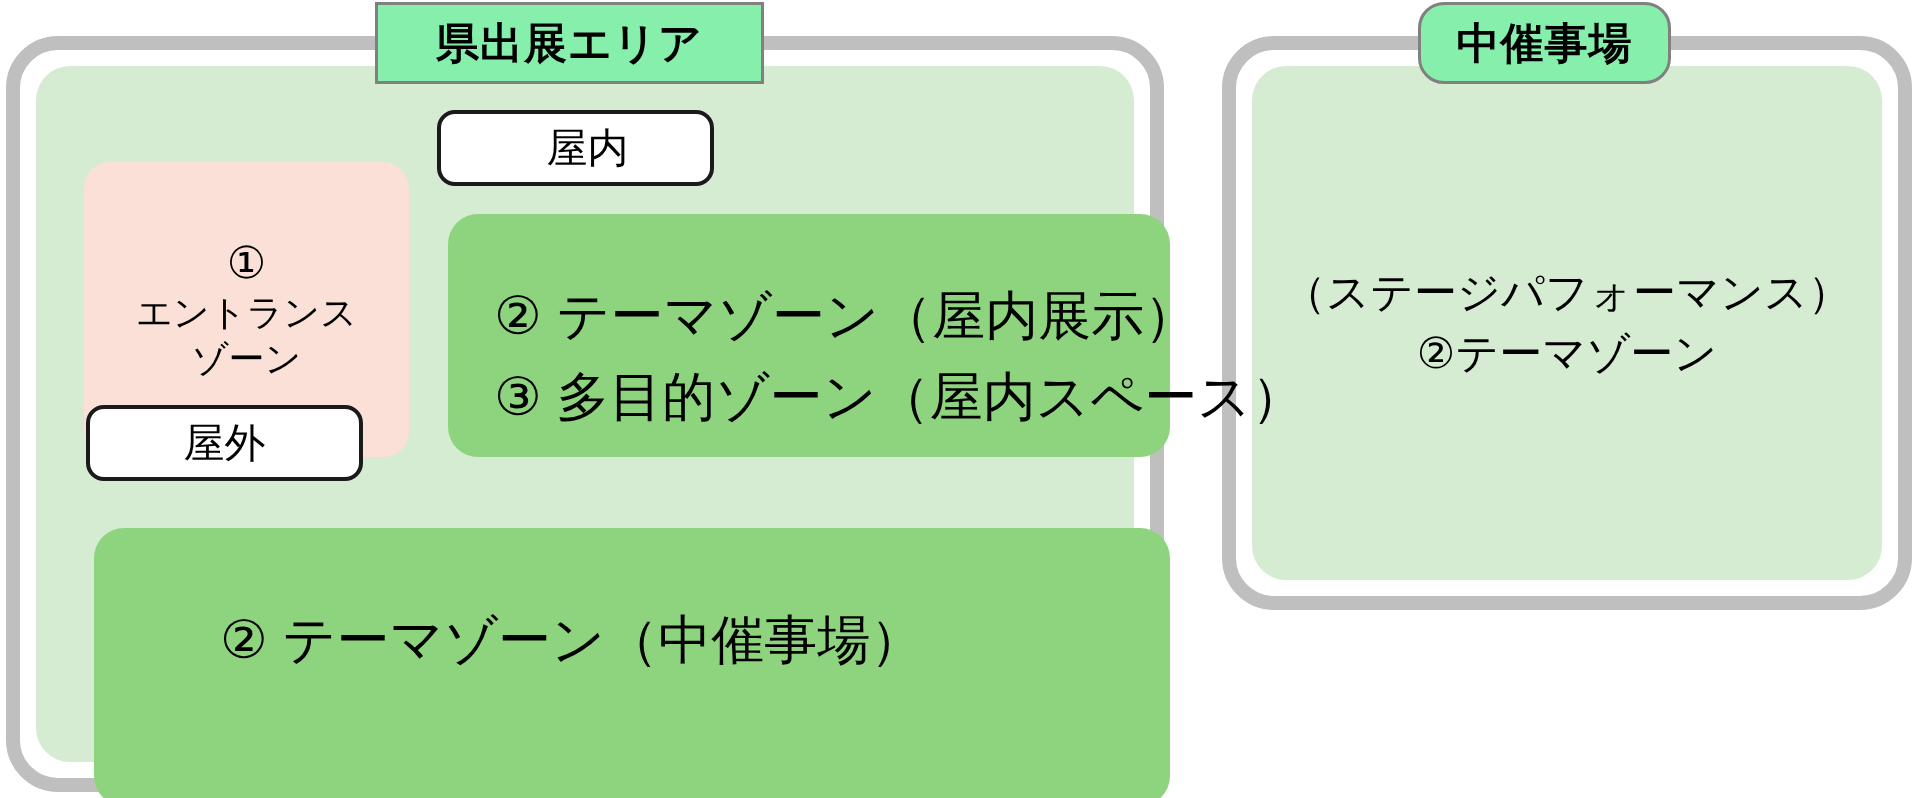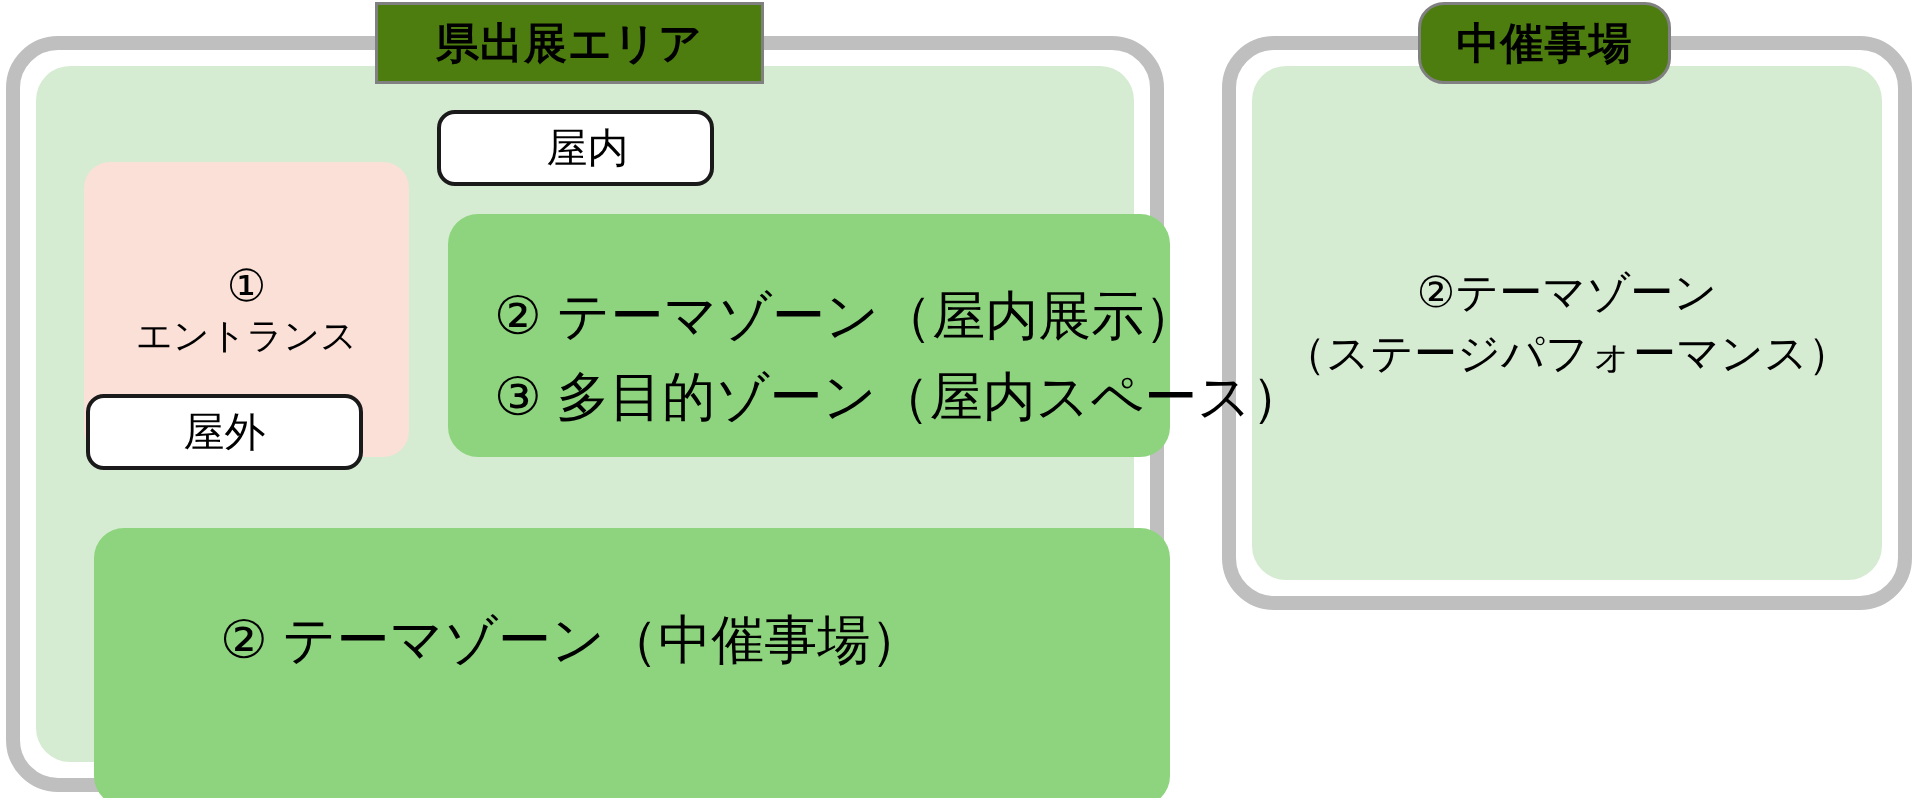--- a/index.html
+++ b/index.html
@@ -60,21 +60,21 @@
     width: 630px;
     height: 514px;
     display: flex;
     align-items: center;
     justify-content: center;
   }
 
   
   .header-tab {
     position: absolute;
-    background: #4d7c0f;
+    background: #86efac;
     border: 3px solid #808080;
     box-sizing: border-box;
     display: flex;
     align-items: center;
     justify-content: center;
     font-size: 43px;
     font-weight: 700;
     letter-spacing: 1px;
     line-height: 1;
     white-space: nowrap;
@@ -167,21 +167,21 @@
   }
   #tab-indoor {
     left: 437px;
     top: 110px;
     width: 277px;
     height: 76px;
     padding-left: 24px;
   }
   #tab-outdoor {
     left: 86px;
-    top: 394px;
+    top: 405px;
     width: 277px;
     height: 76px;
   }
 
   
   #right-body {
     text-align: center;
     font-size: 43px;
     line-height: 1.42;
     white-space: nowrap;
@@ -192,20 +192,21 @@
 
 <div id="canvas">
 
   <div id="frame-left" class="outer-frame"></div>
 
   <div id="panel-left" class="inner-panel">
 
     <div id="entrance-zone">
       <div class="ez-num">①</div>
       <div class="ez-line">エントランス</div>
+      <div class="ez-line">ゾーン</div>
     </div>
 
     <div id="subzone-indoor" class="subzone">
       <div class="zone-line">② テーマゾーン（屋内展示）</div>
       <div class="zone-line">③ 多目的ゾーン（屋内スペース）</div>
     </div>
 
     <div id="subzone-outdoor" class="subzone">
       <div class="zone-line">② テーマゾーン（中催事場）</div>
     </div>
@@ -213,20 +214,20 @@
 
   <div id="tab-indoor" class="round-tab">屋内</div>
   <div id="tab-outdoor" class="round-tab">屋外</div>
 
   <div id="tab-left-title" class="header-tab">県出展エリア</div>
 
   <div id="frame-right" class="outer-frame"></div>
 
   <div id="panel-right" class="inner-panel">
     <div id="right-body">
+      <div>（ステージパフォーマンス）</div>
       <div>②テーマゾーン</div>
-      <div>（ステージパフォーマンス）</div>
     </div>
   </div>
 
   <div id="tab-right-title" class="header-tab">中催事場</div>
 
 </div>
 
 </body></html>

